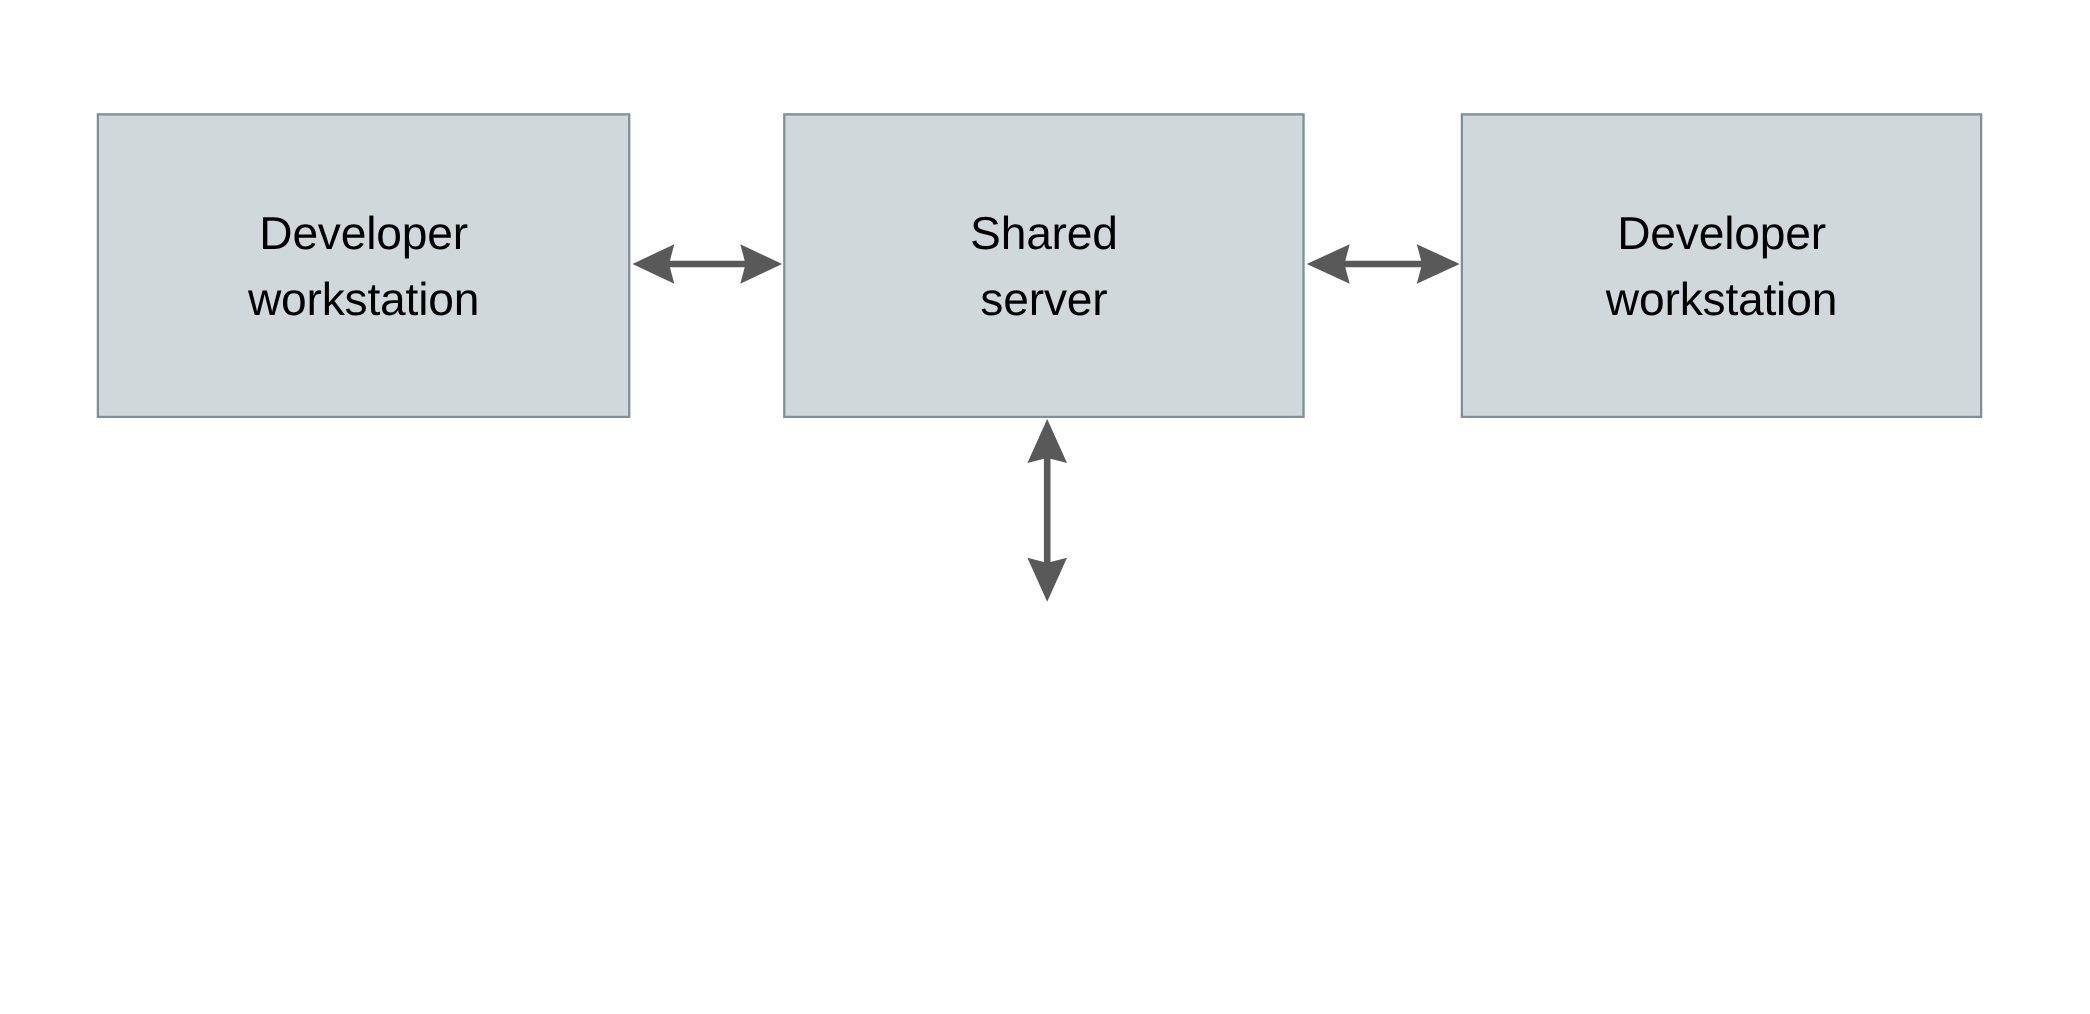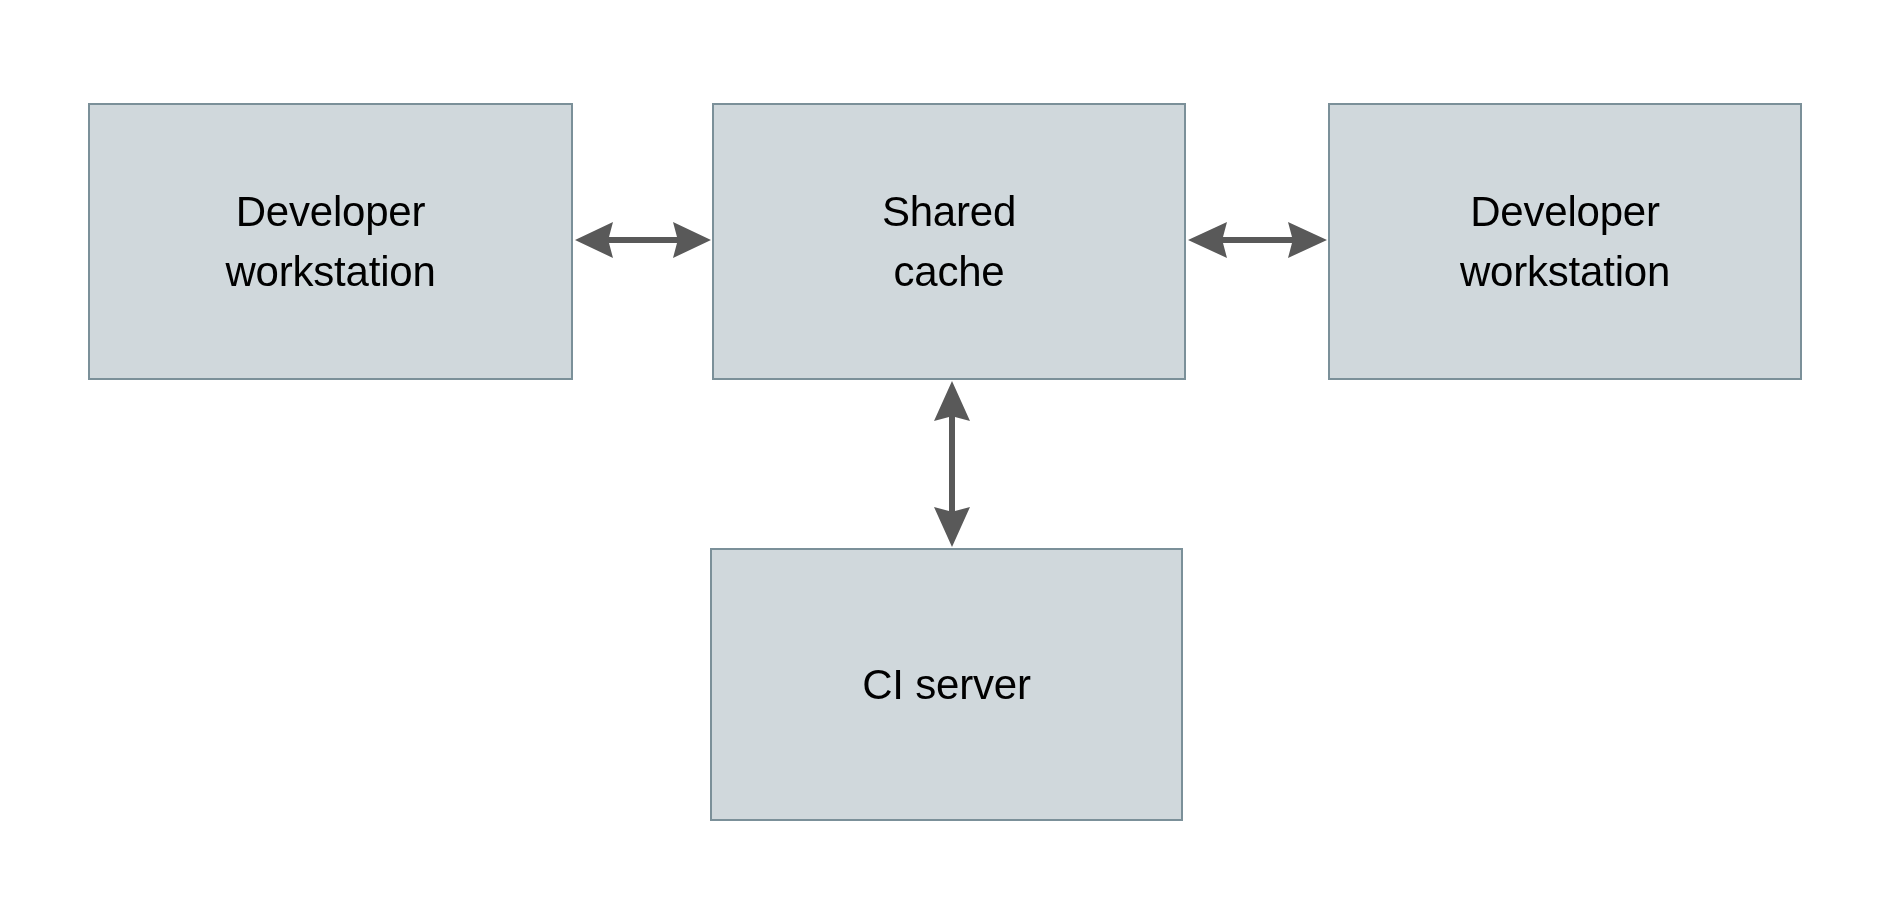--- a/index.html
+++ b/index.html
@@ -51,31 +51,28 @@
 
 <div id="canvas" style="background: rgb(255, 255, 255);">
 
   <div class="node" id="node-0" style="left: 88px; top: 103px; width: 485px; height: 277px; background: rgb(208, 216, 220); border-color: rgb(123, 144, 153);">
     <span class="node-label" style="color: rgb(0, 0, 0);">Developer
 workstation</span>
   </div>
 
   <div class="node" id="node-1" style="left: 712px; top: 103px; width: 474px; height: 277px; background: rgb(208, 216, 220); border-color: rgb(123, 144, 153);">
     <span class="node-label" style="color: rgb(0, 0, 0);">Shared
-cache</span>
+server</span>
   </div>
 
   <div class="node" id="node-2" style="left: 1328px; top: 103px; width: 474px; height: 277px; background: rgb(208, 216, 220); border-color: rgb(123, 144, 153);">
     <span class="node-label" style="color: rgb(0, 0, 0);">Developer
 workstation</span>
   </div>
 
-  <div class="node" id="node-3" style="left: 710px; top: 548px; width: 473px; height: 273px; background: rgb(208, 216, 220); border-color: rgb(123, 144, 153);">
-    <span class="node-label" style="color: rgb(0, 0, 0);">CI server</span>
-  </div>
 
   <div class="edge" id="edge-0" style="left:573px; top:214px; width:140px; height:52px;">
     <svg width="140" height="52" viewBox="0 0 140 52">
       <path class="edge-path" d="M 2 26 L 40 8 L 36 23 L 104 23 L 100 8 L 138 26 L 100 44 L 104 29 L 36 29 L 40 44 Z" fill="#595959"></path>
     </svg>
   </div>
 
   <div class="edge" id="edge-1" style="left:1186px; top:214px; width:143px; height:52px;">
     <svg width="143" height="52" viewBox="0 0 143 52">
       <path class="edge-path" d="M 2 26 L 41 8 L 37 23 L 106 23 L 102 8 L 141 26 L 102 44 L 106 29 L 37 29 L 41 44 Z" fill="#595959"></path>

